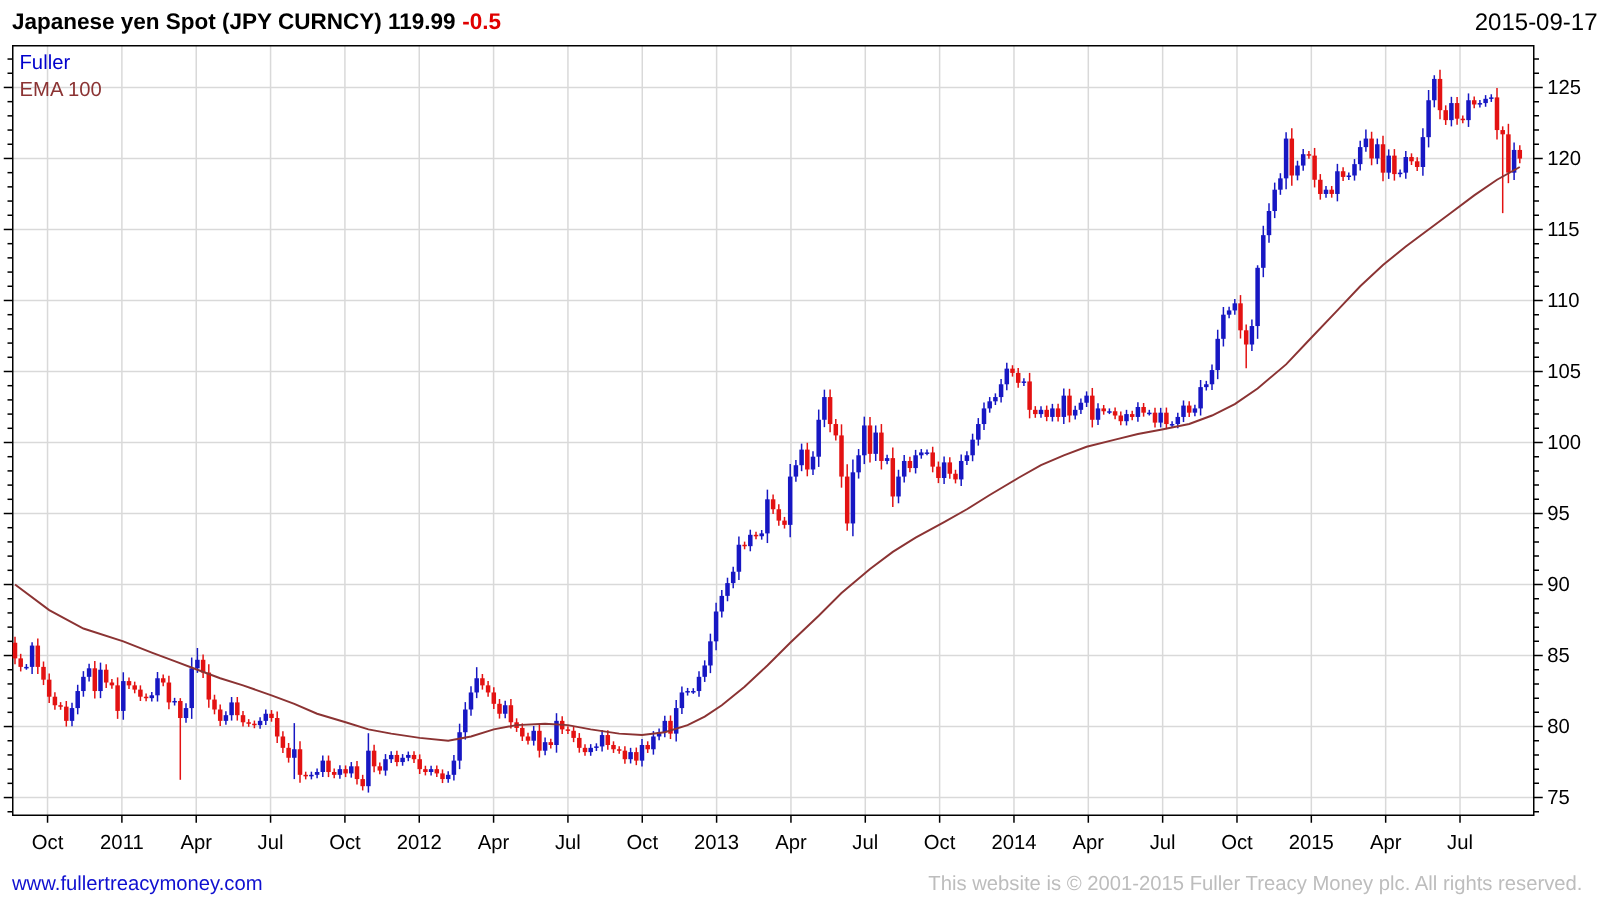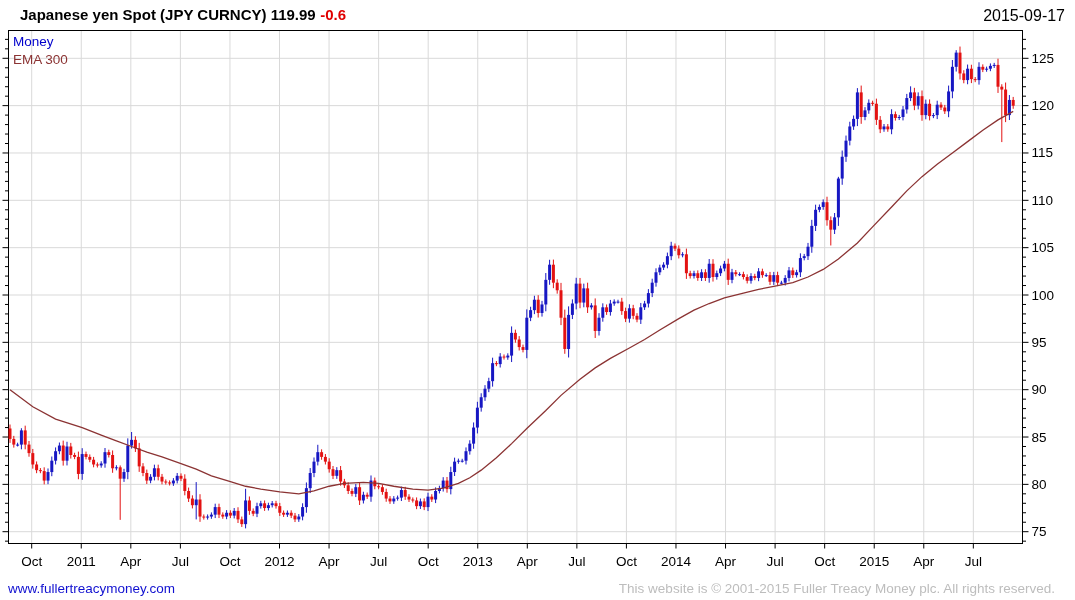--- a/index.html
+++ b/index.html
@@ -1,37 +1,37 @@
 <!DOCTYPE html>
 <html><head>
 <meta charset="utf-8">
 <style>
   html,body{margin:0;padding:0;background:#ffffff;}
   #app{position:relative;width:1075px;height:600px;background:#ffffff;overflow:hidden;
        font-family:"Liberation Sans", sans-serif;}
   #hdr{position:absolute;top:6px;left:8px;right:10px;height:20px;}
-  #chart-title{font-size:15px;font-weight:bold;color:#000;margin-left:12px;}
+  #chart-title{font-size:15px;font-weight:bold;color:#000;}
   #chart-change{font-size:15px;font-weight:bold;color:#e00000;}
   #hdr-date{position:absolute;right:0;top:1px;font-size:16px;color:#000;}
   #legend{position:absolute;left:13px;top:33px;line-height:18px;}
   #legend-weekly{font-size:13.5px;color:#0000cc;display:block;}
   #legend-ema{font-size:13.5px;color:#8b3333;display:block;}
   #chart{position:absolute;left:0;top:0;}
   #ftr{position:absolute;left:8px;right:20px;bottom:4px;height:18px;font-size:13.5px;}
   #ftr-link{position:absolute;left:0;bottom:0;color:#1010d0;cursor:pointer;}
   #ftr-copy{position:absolute;right:0;bottom:0;color:#bdbdbd;}
 </style>
 </head>
 <body>
 
 <div id="app">
 
   <div id="hdr">
     <span id="chart-title">Japanese yen Spot (JPY CURNCY) 119.99</span>
-    <span id="chart-change">-0.6</span>
+    <span id="chart-change">-0.5</span>
     <span id="hdr-date">2015-09-17</span>
   </div>
 
   <svg id="chart" width="1075" height="600">
       <g>
         <line x1="8.5" y1="531.6999999999999" x2="1022.5" y2="531.6999999999999" stroke="#d9d9d9" stroke-width="1"></line>
         <line x1="8.5" y1="484.36" x2="1022.5" y2="484.36" stroke="#d9d9d9" stroke-width="1"></line>
         <line x1="8.5" y1="437.02000000000004" x2="1022.5" y2="437.02000000000004" stroke="#d9d9d9" stroke-width="1"></line>
         <line x1="8.5" y1="389.68" x2="1022.5" y2="389.68" stroke="#d9d9d9" stroke-width="1"></line>
         <line x1="8.5" y1="342.34000000000003" x2="1022.5" y2="342.34000000000003" stroke="#d9d9d9" stroke-width="1"></line>
@@ -757,22 +757,22 @@
         <text x="1031.5" y="299.5" text-anchor="start" font-size="13.5" fill="#000000" font-family="&quot;Liberation Sans&quot;, sans-serif">100</text>
         <text x="1031.5" y="252.16000000000003" text-anchor="start" font-size="13.5" fill="#000000" font-family="&quot;Liberation Sans&quot;, sans-serif">105</text>
         <text x="1031.5" y="204.82" text-anchor="start" font-size="13.5" fill="#000000" font-family="&quot;Liberation Sans&quot;, sans-serif">110</text>
         <text x="1031.5" y="157.48000000000002" text-anchor="start" font-size="13.5" fill="#000000" font-family="&quot;Liberation Sans&quot;, sans-serif">115</text>
         <text x="1031.5" y="110.14" text-anchor="start" font-size="13.5" fill="#000000" font-family="&quot;Liberation Sans&quot;, sans-serif">120</text>
         <text x="1031.5" y="62.8" text-anchor="start" font-size="13.5" fill="#000000" font-family="&quot;Liberation Sans&quot;, sans-serif">125</text>
       </g>
     </svg>
 
   <div id="legend">
-    <span id="legend-weekly">Money</span>
-    <span id="legend-ema">EMA 300</span>
+    <span id="legend-weekly">Fuller</span>
+    <span id="legend-ema">EMA 100</span>
   </div>
 
   <div id="ftr">
     <span id="ftr-link">www.fullertreacymoney.com</span>
     <span id="ftr-copy">This website is © 2001-2015 Fuller Treacy Money plc. All rights reserved.</span>
   </div>
 
 </div>
 
 </body></html>

